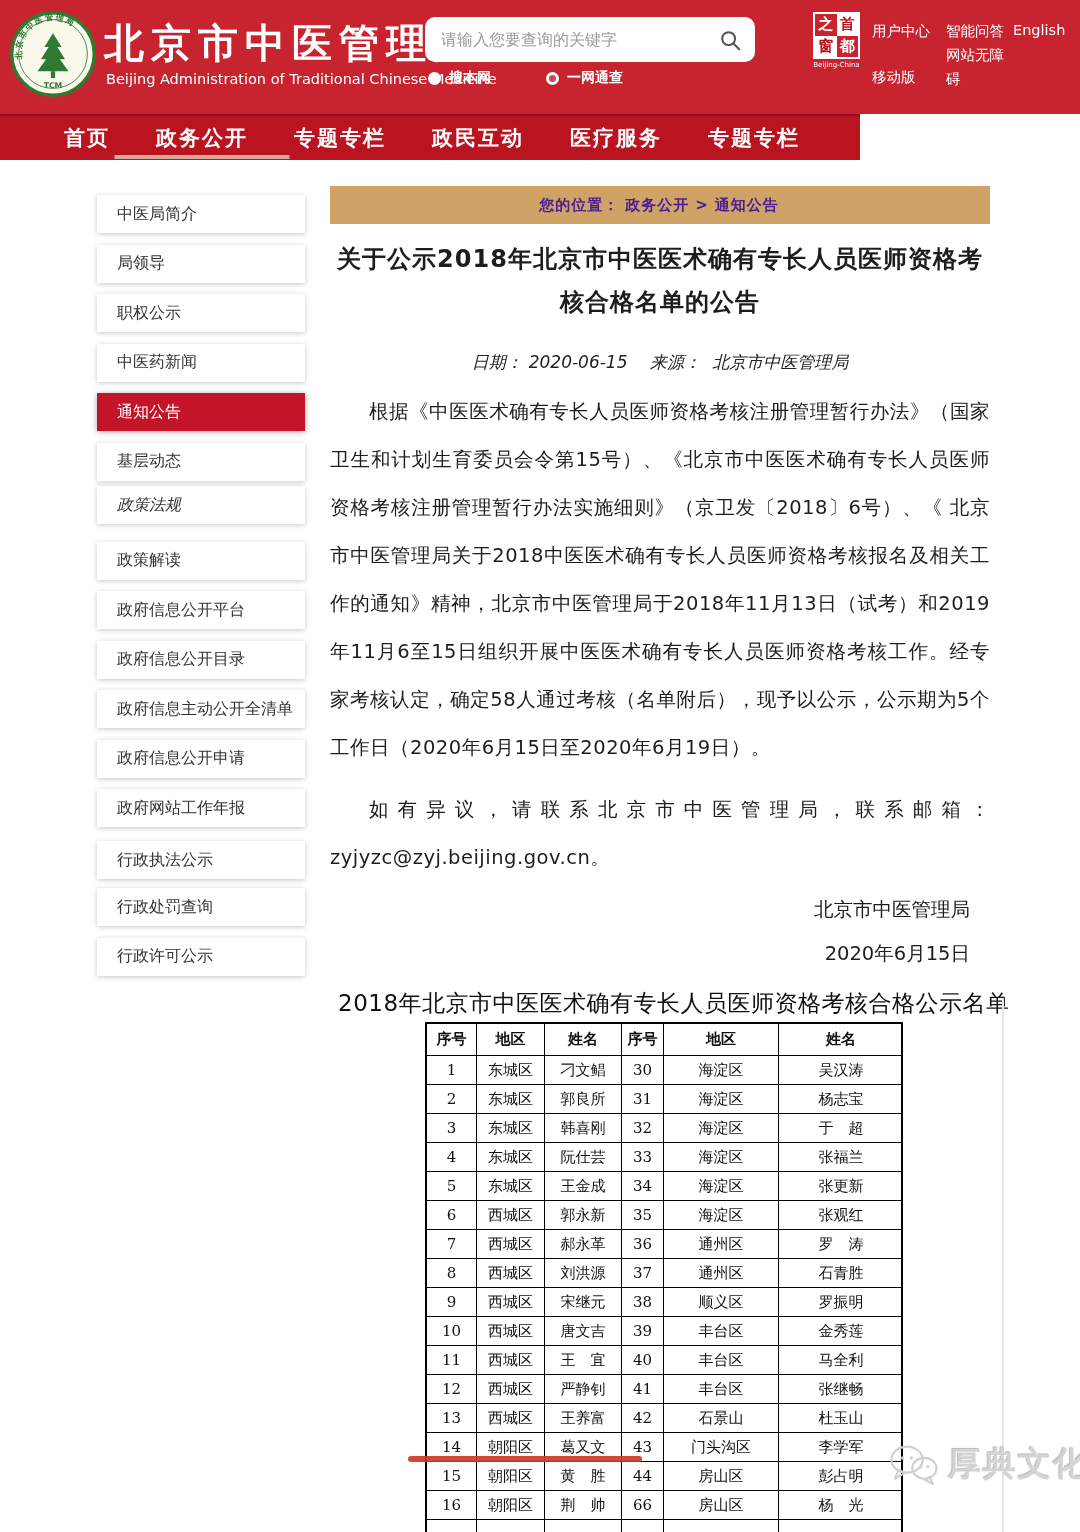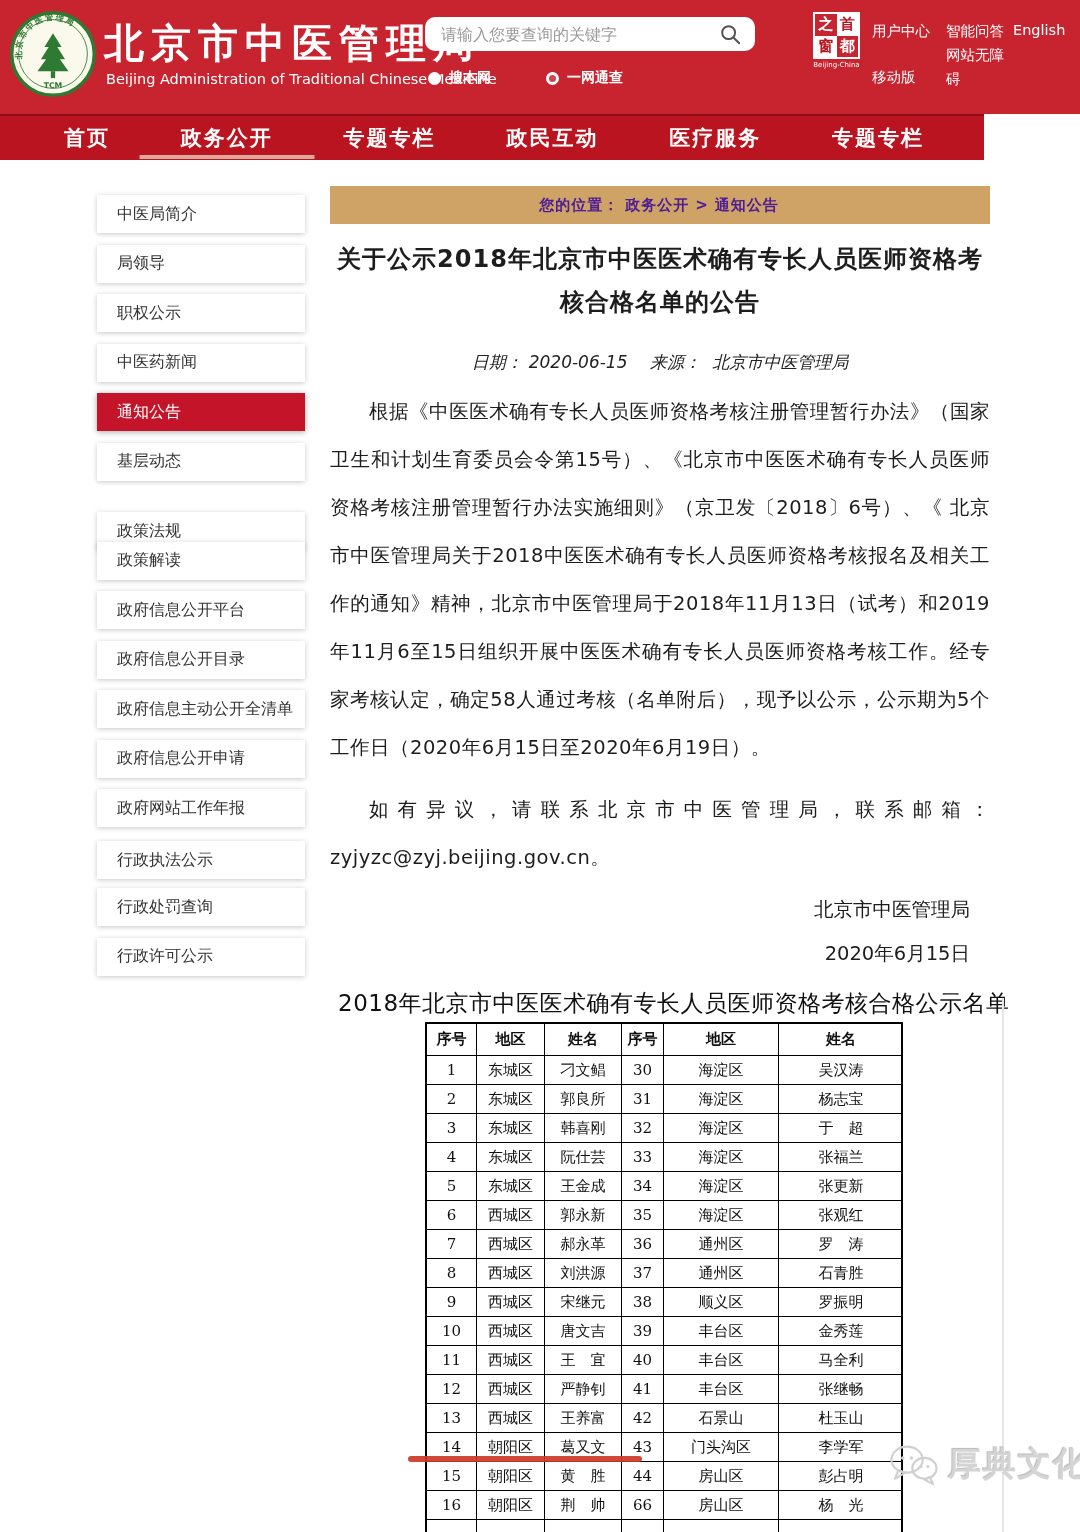--- a/index.html
+++ b/index.html
@@ -6,41 +6,41 @@
   html,body { background:#f2f2f2; }
   body { font-family:"DejaVu Sans","Liberation Sans",sans-serif; }
   .page { position:relative; width:1080px; height:1532px; background:#ffffff; margin:0 auto; overflow:hidden; }
 
   
   .header { position:absolute; left:0; top:0; width:1080px; height:114px; background:#c8242f; }
   .seal { position:absolute; left:10px; top:11px; width:86px; height:86px; }
   .site-name { position:absolute; left:104px; top:16px; color:#fff; font-size:40px; font-weight:bold; letter-spacing:7px; white-space:nowrap; }
   .site-name-en { position:absolute; left:106px; top:71px; color:#fff; font-size:14.5px; white-space:nowrap; }
 
-  .search-pill { position:absolute; left:425px; top:17px; width:330px; height:34px; background:#fff; border-radius:10px; display:flex; align-items:center; padding:0 14px 0 16px; }
+  .search-pill { position:absolute; left:425px; top:17px; width:330px; height:45px; background:#fff; border-radius:10px; display:flex; align-items:center; padding:0 14px 0 16px; }
   .search-input { flex:1; border:none; outline:none; font-size:16px; color:#444; background:transparent; font-family:inherit; }
   .search-input::placeholder { color:#9a9a9a; }
   .search-icon { width:22px; height:22px; flex:0 0 auto; }
 
   .scope-row { position:absolute; left:428px; top:69px; display:flex; align-items:center; gap:55px; }
   .scope-opt { display:flex; align-items:center; gap:8px; color:#fff; font-size:14px; font-weight:bold; cursor:pointer; }
   .radio-dot { width:13px; height:13px; border-radius:50%; background:#fff; }
   .radio-ring { width:13px; height:13px; border-radius:50%; border:3px solid #fff; background:rgba(255,255,255,0.15); }
 
   .cap-window { position:absolute; left:813px; top:12px; width:47px; }
   .cap-grid { width:47px; height:47px; border:2px solid #fff; display:grid; grid-template-columns:1fr 1fr; grid-template-rows:1fr 1fr; }
   .cap-cell { display:flex; align-items:center; justify-content:center; font-size:15px; font-weight:bold; line-height:1; }
   .cap-red { background:transparent; color:#fff; }
   .cap-white { background:#fff; color:#b9141f; }
   .cap-caption { margin-top:2px; color:#fff; font-size:7px; text-align:center; white-space:nowrap; }
 
   .hlink { position:absolute; color:#fff; font-size:14.5px; white-space:nowrap; cursor:pointer; }
 
   
-  .navbar { position:absolute; left:0; top:114px; width:984px; height:46px; background:#b9141f; border-top:2px solid #8f0d18; display:flex; align-items:center; justify-content:space-between; padding:0 60px 0 64px; }
+  .navbar { position:absolute; left:0; top:114px; width:860px; height:46px; background:#b9141f; border-top:2px solid #8f0d18; display:flex; align-items:center; justify-content:space-between; padding:0 60px 0 64px; }
   .nav-item { position:relative; color:#fff; font-size:21px; font-weight:bold; letter-spacing:2px; height:44px; display:flex; align-items:center; cursor:pointer; }
   .nav-item.active::after { content:""; position:absolute; left:50%; transform:translateX(-50%); bottom:1px; width:175px; height:4px; background:#dca89a; }
 
   
   .side-item { position:absolute; left:97px; width:208px; height:38px; background:#fff; box-shadow:0 1px 5px rgba(0,0,0,0.22); display:flex; align-items:center; padding-left:20px; font-size:16px; color:#333; cursor:pointer; }
   .side-item.active { background:#c3142a; color:#fff; box-shadow:0 1px 6px rgba(0,0,0,0.35); }
 
   
   .breadcrumb { position:absolute; left:330px; top:186px; width:660px; height:38px; background:#cfa266; color:#4c1d95; font-size:15px; font-weight:bold; display:flex; align-items:center; padding-left:4px; letter-spacing:1px;justify-content:center; }
   .breadcrumb span { margin-right:6px; }
@@ -137,21 +137,21 @@
       <div class="nav-item">专题专栏</div>
     </div>
 
   <div id="sidebar">
       <div class="side-item" style="top: 195px;">中医局简介</div>
       <div class="side-item" style="top: 244.5px;">局领导</div>
       <div class="side-item" style="top: 294px;">职权公示</div>
       <div class="side-item" style="top: 343.5px;">中医药新闻</div>
       <div class="side-item active" style="top: 393px;">通知公告</div>
       <div class="side-item" style="top: 442.5px;">基层动态</div>
-      <div class="side-item" style="top: 512px;">政策法规</div>
+      <div class="side-item" style="top: 486px; font-style: italic;">政策法规</div>
       <div class="side-item" style="top: 541.5px;">政策解读</div>
       <div class="side-item" style="top: 591px;">政府信息公开平台</div>
       <div class="side-item" style="top: 640.5px;">政府信息公开目录</div>
       <div class="side-item" style="top: 690px;">政府信息主动公开全清单</div>
       <div class="side-item" style="top: 739.5px;">政府信息公开申请</div>
       <div class="side-item" style="top: 789px;">政府网站工作年报</div>
       <div class="side-item" style="top: 841px;">行政执法公示</div>
       <div class="side-item" style="top: 888px;">行政处罚查询</div>
       <div class="side-item" style="top: 937.5px;">行政许可公示</div>
     </div>

